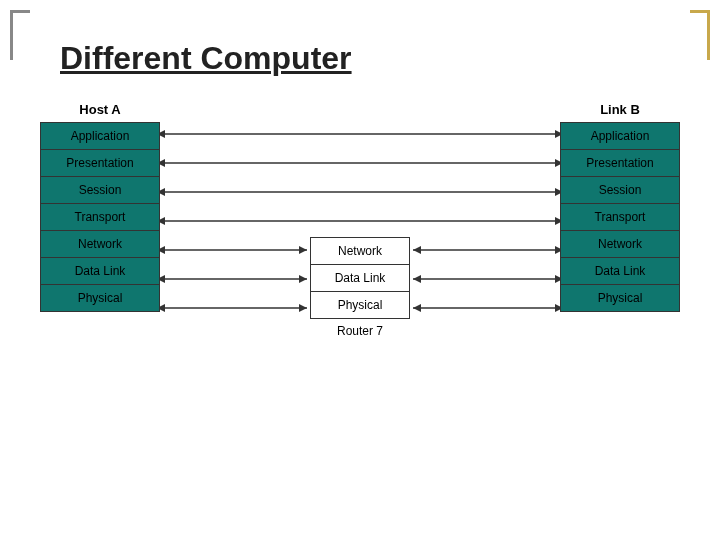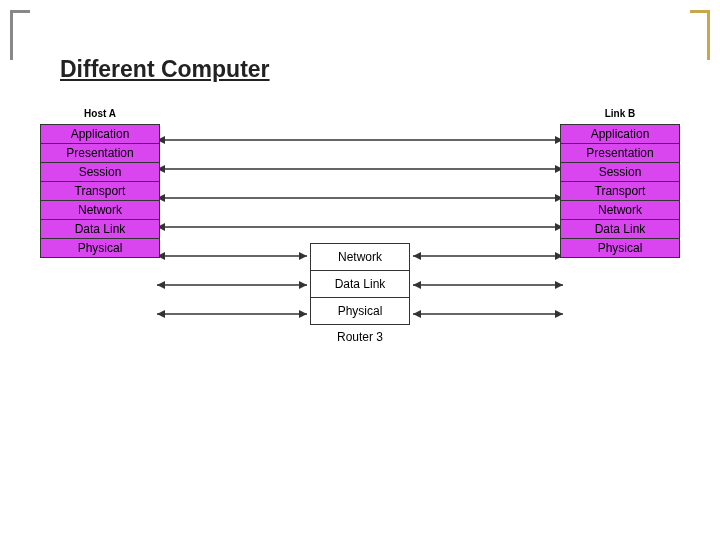--- a/index.html
+++ b/index.html
@@ -33,39 +33,39 @@
       position: absolute;
       top: 10px;
       right: 10px;
       width: 20px;
       height: 50px;
       border-right: 3px solid #c8a84b;
       border-top: 3px solid #c8a84b;
     }
 
     .title {
-      font-size: 23px;
+      font-size: 32px;
       font-weight: bold;
       color: #222;
-      margin-top: 36px;
+      margin-top: 20px;
       margin-left: 30px;
       margin-bottom: 25px;
       text-decoration: underline;
     }
 
     .hosts-row {
       display: flex;
       width: 650px;
       justify-content: space-between;
       align-items: flex-start;
       position: relative;
     }
 
     .host-label {
-      font-size: 10px;
+      font-size: 13px;
       font-weight: bold;
       text-align: center;
       margin-bottom: 5px;
     }
 
     .host-column {
       display: flex;
       flex-direction: column;
       align-items: center;
       width: 130px;
@@ -74,27 +74,27 @@
     .router-column {
       display: flex;
       flex-direction: column;
       align-items: center;
       width: 110px;
       margin-top: 0;
     }
 
     .layer-box {
       width: 120px;
-      height: 20px;
+      height: 28px;
       border: 1.5px solid #333;
       display: flex;
       align-items: center;
       justify-content: center;
       font-size: 12px;
-      background: #d946ef;
+      background: #0f766e;
       margin-bottom: -1px;
     }
 
     .router-layer-box {
       width: 100px;
       height: 28px;
       border: 1.5px solid #333;
       display: flex;
       align-items: center;
       justify-content: center;
@@ -188,21 +188,21 @@
         <div class="layer-box">Transport</div>
         <div class="layer-box">Network</div>
         <div class="layer-box">Data Link</div>
         <div class="layer-box">Physical</div>
       </div>
 
       <div class="router-column" style="margin-top: calc(18px + 4*29px + 1px);">
         <div class="router-layer-box">Network</div>
         <div class="router-layer-box">Data Link</div>
         <div class="router-layer-box">Physical</div>
-        <div class="router-label">Router 3</div>
+        <div class="router-label">Router 7</div>
       </div>
 
       <div class="host-column">
         <div class="host-label">Link B</div>
         <div class="layer-box">Application</div>
         <div class="layer-box">Presentation</div>
         <div class="layer-box">Session</div>
         <div class="layer-box">Transport</div>
         <div class="layer-box">Network</div>
         <div class="layer-box">Data Link</div>

